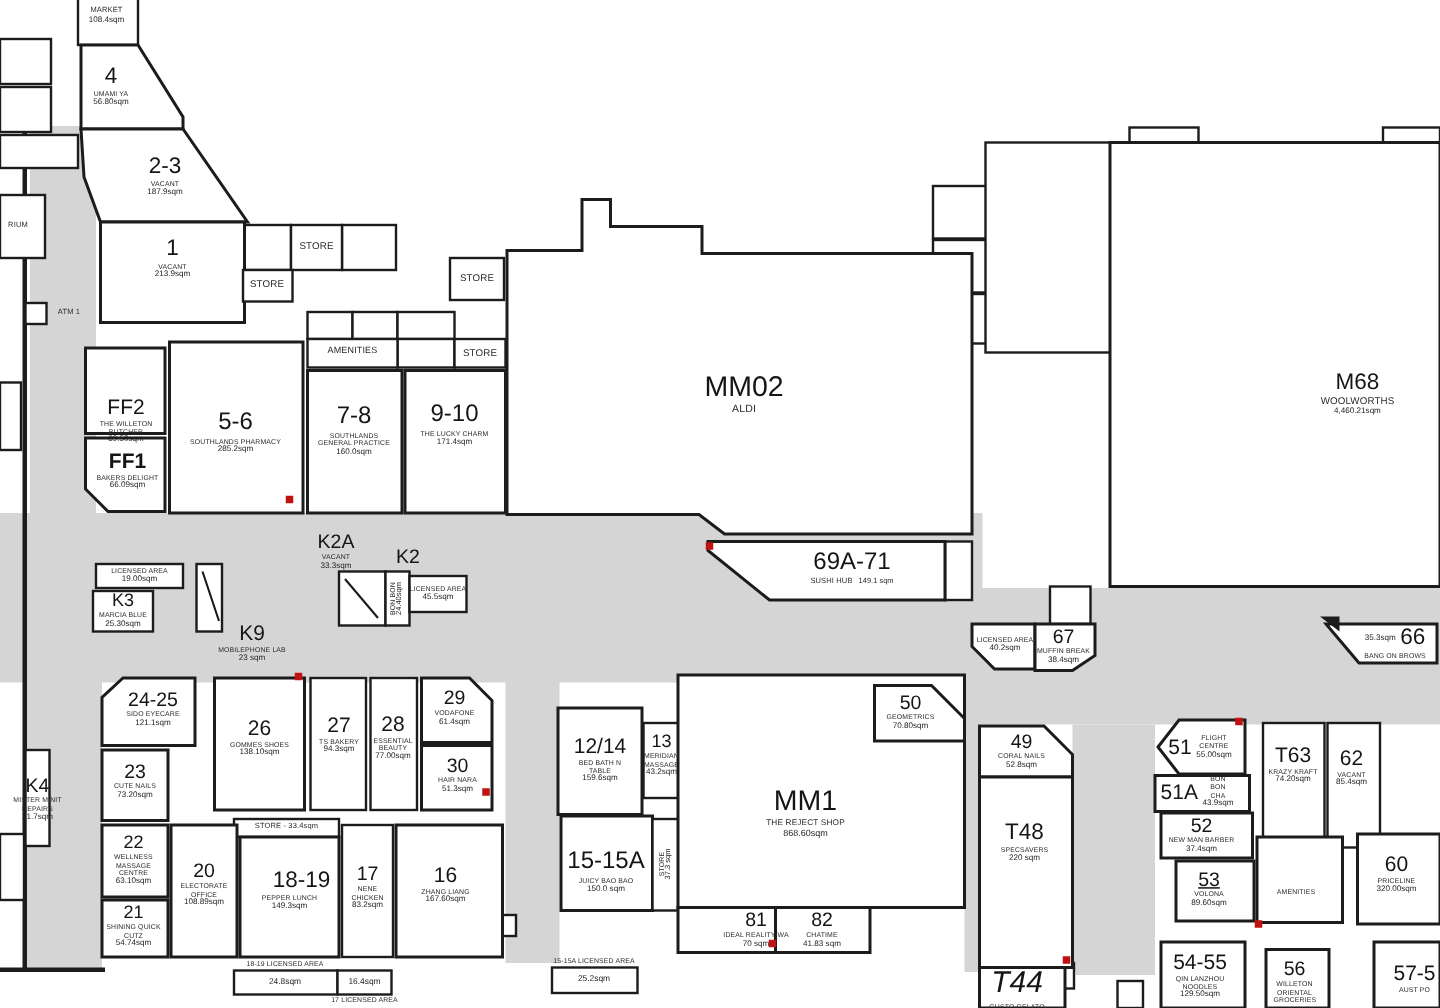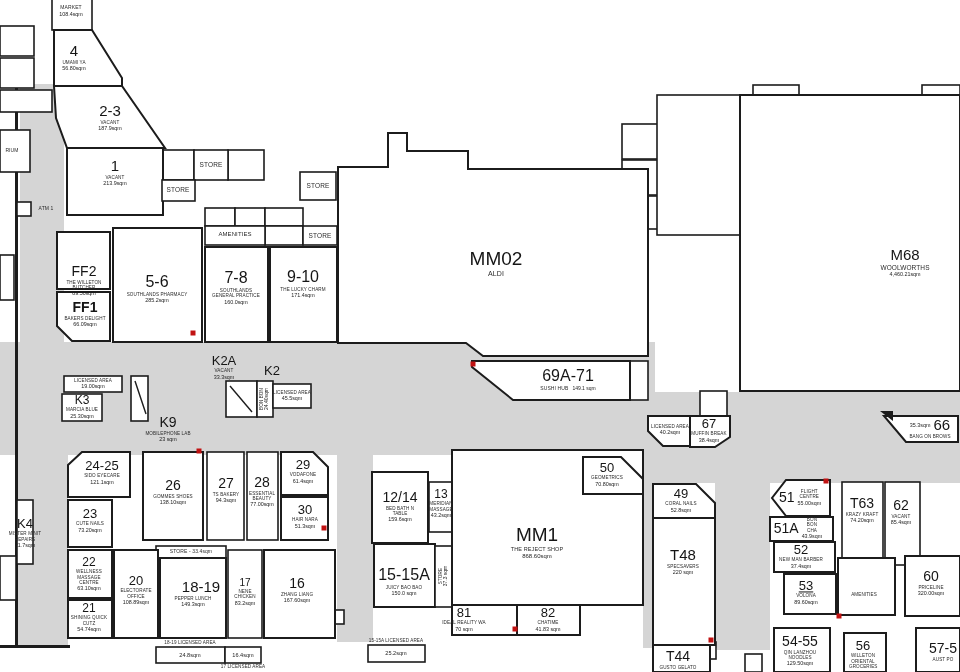--- a/index.html
+++ b/index.html
@@ -323,21 +323,21 @@
         <span class="u" style="font-size: 13px;">20</span>
         <span class="n" style="font-size: 4.6px;">ELECTORATE OFFICE</span>
         <span class="a" style="font-size: 5.4px;">108.89sqm</span>
       </div>
       <div class="lbl" style="left: 193px; top: 593px;">
         <span class="u" style="font-size: 15px; margin-left: 16px;">18-19</span>
         <span class="n" style="font-size: 4.6px;">PEPPER LUNCH</span>
         <span class="a" style="font-size: 5.4px;">149.3sqm</span>
       </div>
       <div class="lbl wrapped" style="left: 245px; top: 591px; width: 30px;">
-        <span class="u" style="font-size: 10px;">17</span>
+        <span class="u" style="font-size: 13px;">17</span>
         <span class="n" style="font-size: 4.6px;">NENE CHICKEN</span>
         <span class="a" style="font-size: 5.4px;">83.2sqm</span>
       </div>
       <div class="lbl" style="left: 297px; top: 589px;">
         <span class="u" style="font-size: 14px;">16</span>
         <span class="n" style="font-size: 4.6px;">ZHANG LIANG</span>
         <span class="a" style="font-size: 5.4px;">167.60sqm</span>
       </div>
       <div class="lbl" style="left: 190px; top: 643px;">
         <span class="n" style="font-size: 4.6px;">18-19 LICENSED AREA</span>
@@ -379,42 +379,42 @@
       <div class="lbl" style="left: 537px; top: 542px;">
         <span class="u" style="font-size: 19px;">MM1</span>
         <span class="n" style="font-size: 5.5px;">THE REJECT SHOP</span>
         <span class="a" style="font-size: 6px;">868.60sqm</span>
       </div>
       <div class="lbl" style="left: 607px; top: 474px;">
         <span class="u" style="font-size: 13px;">50</span>
         <span class="n" style="font-size: 4.6px;">GEOMETRICS</span>
         <span class="a" style="font-size: 5.4px;">70.80sqm</span>
       </div>
-      <div class="lbl" style="left: 464px; top: 619px;">
+      <div class="lbl" style="left: 504px; top: 619px;">
         <span class="u" style="font-size: 13px;">81</span>
         <span class="n" style="font-size: 4.6px;">IDEAL REALITY WA</span>
         <span class="a" style="font-size: 5.4px;">70 sqm</span>
       </div>
       <div class="lbl" style="left: 548px; top: 619px;">
         <span class="u" style="font-size: 13px;">82</span>
         <span class="n" style="font-size: 4.6px;">CHATIME</span>
         <span class="a" style="font-size: 5.4px;">41.83 sqm</span>
       </div>
       <div class="lbl" style="left: 681px; top: 500px;">
         <span class="u" style="font-size: 13px;">49</span>
         <span class="n" style="font-size: 4.6px;">CORAL NAILS</span>
         <span class="a" style="font-size: 5.4px;">52.8sqm</span>
       </div>
       <div class="lbl" style="left: 683px; top: 561px;">
         <span class="u" style="font-size: 15px;">T48</span>
         <span class="n" style="font-size: 4.6px;">SPECSAVERS</span>
         <span class="a" style="font-size: 5.4px;">220 sqm</span>
       </div>
       <div class="lbl" style="left: 678px; top: 659px;">
-        <span class="u" style="font-size: 14px;">T44</span>
+        <span class="u" style="font-size: 20px; font-style: italic;">T44</span>
         <span class="n" style="font-size: 4.6px;">GUSTO GELATO</span>
       </div>
       <div class="lbl wrapped" style="left: 800px; top: 498px; width: 26px;">
         <div class="row">
           <span class="u" style="font-size: 14px;">51</span>
           <div class="col">
             <span class="n" style="font-size: 4.6px;">FLIGHT CENTRE</span>
             <span class="a" style="font-size: 5.4px;">55.00sqm</span>
           </div>
         </div>

